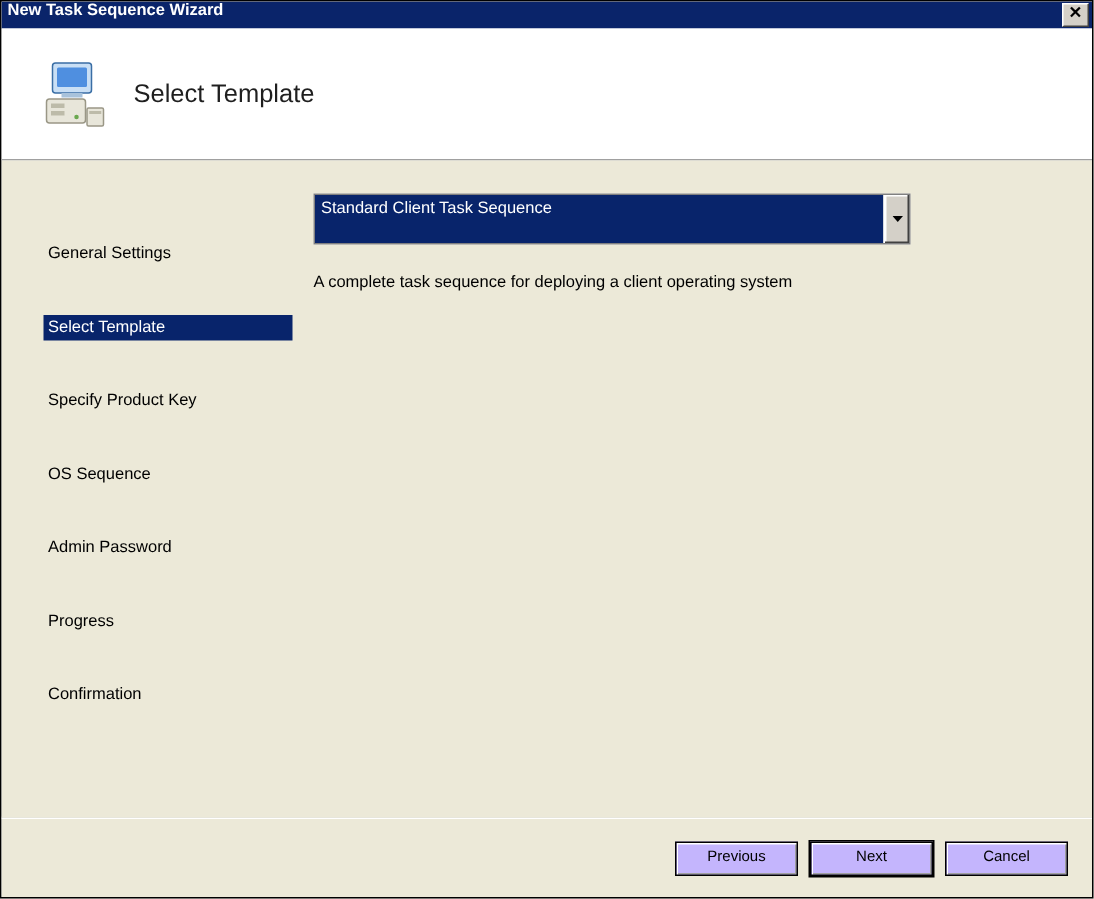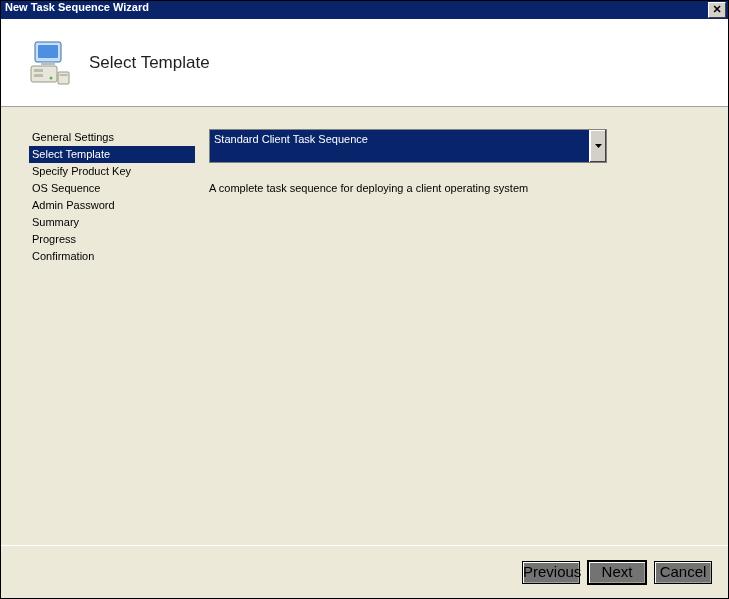--- a/index.html
+++ b/index.html
@@ -73,20 +73,21 @@
   .sidebar {
     width: 200px;
     padding: 22px 6px 0 28px;
   }
   .nav-item {
     display: block;
     padding: 1px 3px;
     color: #000;
     line-height: 15px;
     cursor: default;
+    margin-top: 32px;
   }
   .nav-item.selected {
     background: #08246b;
     color: #fff;
   }
   .main {
     flex: 1;
     padding: 22px 24px 0 8px;
     color: #000;
   }
@@ -131,27 +132,27 @@
     background: #ece9d8;
     border-top: 1px solid #fff;
     box-shadow: 0 -1px 0 #a0a0a0;
     display: flex;
     justify-content: flex-end;
     align-items: center;
     padding-right: 16px;
     gap: 8px;
   }
   .btn {
-    width: 58px;
+    width: 82px;
     height: 23px;
-    background: #737373;
+    background: #c4b5fd;
     border: 1px solid #000;
     box-shadow: inset 1px 1px 0 #fff, inset -1px -1px 0 #a0a0a0;
     font-family: Tahoma, sans-serif;
-    font-size: 15px;
+    font-size: 10px;
     text-align: center;
     line-height: 20px;
     cursor: default;
   }
   .btn.default {
     outline: 1px solid #000;
     outline-offset: -0px;
   }
 </style>
 </head>
@@ -181,21 +182,20 @@
   <h1>Select Template</h1>
 </div>
 
 <div class="body">
   <div class="sidebar">
     <span class="nav-item">General Settings</span>
     <span class="nav-item selected">Select Template</span>
     <span class="nav-item">Specify Product Key</span>
     <span class="nav-item">OS Sequence</span>
     <span class="nav-item">Admin Password</span>
-    <span class="nav-item">Summary</span>
     <span class="nav-item">Progress</span>
     <span class="nav-item">Confirmation</span>
   </div>
 
   <div class="main">
 
     <div class="dropdown">
       <div class="dd-value">Standard Client Task Sequence</div>
       <div class="dd-btn">
         <svg width="7" height="4" viewBox="0 0 7 4">

